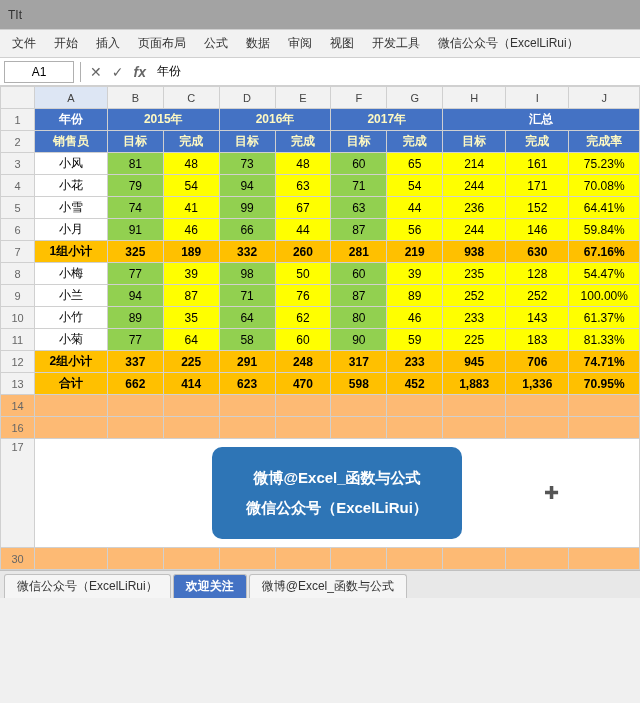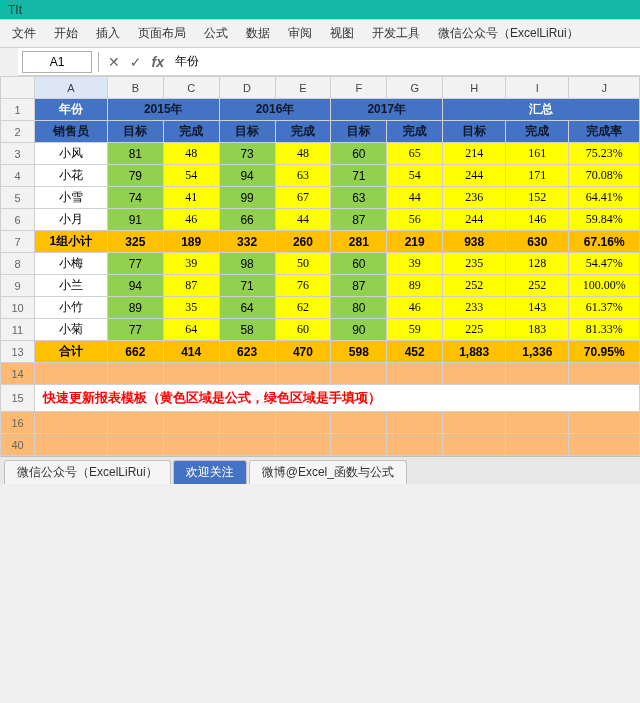--- a/index.html
+++ b/index.html
@@ -7,22 +7,22 @@
       font-family: 'Microsoft YaHei', SimSun, Arial, sans-serif;
       font-size: 12px;
       background: #f0f0f0;
       width: 640px;
       height: 703px;
       overflow: hidden;
     }
 
     
     .title-bar {
-      background: #14b8a6;
-      height: 20px;
+      background: #a3a3a3;
+      height: 30px;
       display: flex;
       align-items: center;
       padding: 0 8px;
       border-bottom: 1px solid #d0d0d0;
     }
     .title-bar-text {
       font-size: 12px;
       color: #333;
     }
 
@@ -46,21 +46,20 @@
 
     
     .formula-bar {
       background: #ffffff;
       height: 28px;
       display: flex;
       align-items: center;
       border-bottom: 1px solid #d0d0d0;
       padding: 0 4px;
       gap: 4px;
-      margin-left: 18px;
     }
     .cell-ref {
       width: 70px;
       height: 22px;
       border: 1px solid #b0b0b0;
       padding: 0 4px;
       font-size: 12px;
       text-align: center;
     }
     .formula-divider {
@@ -123,42 +122,41 @@
     }
 
     
     .col-header.selected {
       background: #dde6f4;
     }
 
     
     .cell-blue-header {
       background: #4472c4;
-      color: #0f172a;
+      color: #fef9c3;
       font-weight: bold;
     }
     .cell-year-header {
       background: #4472c4;
       color: #ffffff;
       font-weight: bold;
     }
     .cell-summary-header {
       background: #4472c4;
       color: #ffffff;
       font-weight: bold;
     }
     .cell-label {
       background: #ffffff;
       text-align: left;
       padding-left: 4px;
     }
     .cell-yellow {
       background: #ffff00;
       color: #000;
-      font-family: Liberation Serif, serif;
     }
     .cell-green {
       background: #92d050;
       color: #000;
     }
     .cell-subtotal {
       background: #ffc000;
       color: #000;
       font-weight: bold;
     }
@@ -201,21 +199,21 @@
       border: 1px solid #c0c0c0;
       border-bottom: none;
       border-radius: 3px 3px 0 0;
       background: #f5f5f5;
       cursor: pointer;
       color: #333;
     }
     .sheet-tab.blue-active {
       background: #4472c4;
       color: #ffffff;
-      font-weight: normal;
+      font-weight: bold;
       margin-top: 8px;
     }
 
     .empty-row td {
       height: 22px;
       border: 1px solid #d0d0d0;
       background: #fdba74;
     }
 
     .promo-container {
@@ -435,20 +433,33 @@
         <td class="cell-yellow">64</td>
         <td class="cell-green">58</td>
         <td class="cell-yellow">60</td>
         <td class="cell-green">90</td>
         <td class="cell-yellow">59</td>
         <td class="cell-yellow">225</td>
         <td class="cell-yellow">183</td>
         <td class="cell-yellow">81.33%</td>
       </tr>
 
+      <tr>
+        <td class="row-num">12</td>
+        <td class="cell-subtotal">2组小计</td>
+        <td class="cell-subtotal">337</td>
+        <td class="cell-subtotal">225</td>
+        <td class="cell-subtotal">291</td>
+        <td class="cell-subtotal">248</td>
+        <td class="cell-subtotal">317</td>
+        <td class="cell-subtotal">233</td>
+        <td class="cell-subtotal">945</td>
+        <td class="cell-subtotal">706</td>
+        <td class="cell-subtotal">74.71%</td>
+      </tr>
 
       <tr>
         <td class="row-num">13</td>
         <td class="cell-total">合计</td>
         <td class="cell-total">662</td>
         <td class="cell-total">414</td>
         <td class="cell-total">623</td>
         <td class="cell-total">470</td>
         <td class="cell-total">598</td>
         <td class="cell-total">452</td>
@@ -464,44 +475,50 @@
         <td></td>
         <td></td>
         <td></td>
         <td></td>
         <td></td>
         <td></td>
         <td></td>
         <td></td>
       </tr>
 
-      <tr>
-        <td class="row-num" style="border:1px solid #d0d0d0">15</td>
-        <td colspan="10" style="border:1px solid #d0d0d0; text-align:left; padding: 4px 8px; background:#fff;">
-          <span class="notice-text">快速更新报表模板（黄色区域是公式，绿色区域是手填项）</span>
-        </td>
-      </tr>
 
       <tr class="empty-row">
         <td class="row-num">16</td>
         <td></td>
         <td></td>
         <td></td>
         <td></td>
         <td></td>
         <td></td>
         <td></td>
         <td></td>
         <td></td>
         <td></td>
       </tr>
 
+      <tr style="height:80px;">
+        <td class="row-num" style="border:1px solid #d0d0d0; vertical-align:top; padding-top:2px;">17</td>
+        <td colspan="10" style="border:1px solid #d0d0d0; background:#fff; padding: 8px 0; vertical-align:middle; text-align:center; position:relative;">
+          <div class="promo-container">
+            <div class="promo-box">
+              <div>微博@Excel_函数与公式</div>
+              <div>微信公众号（ExcelLiRui）</div>
+            </div>
+            <div class="cross-icon">✚</div>
+          </div>
+        </td>
+      </tr>
 
       <tr class="empty-row">
-        <td class="row-num">40</td>
+        <td class="row-num">30</td>
         <td></td>
         <td></td>
         <td></td>
         <td></td>
         <td></td>
         <td></td>
         <td></td>
         <td></td>
         <td></td>
         <td></td>

